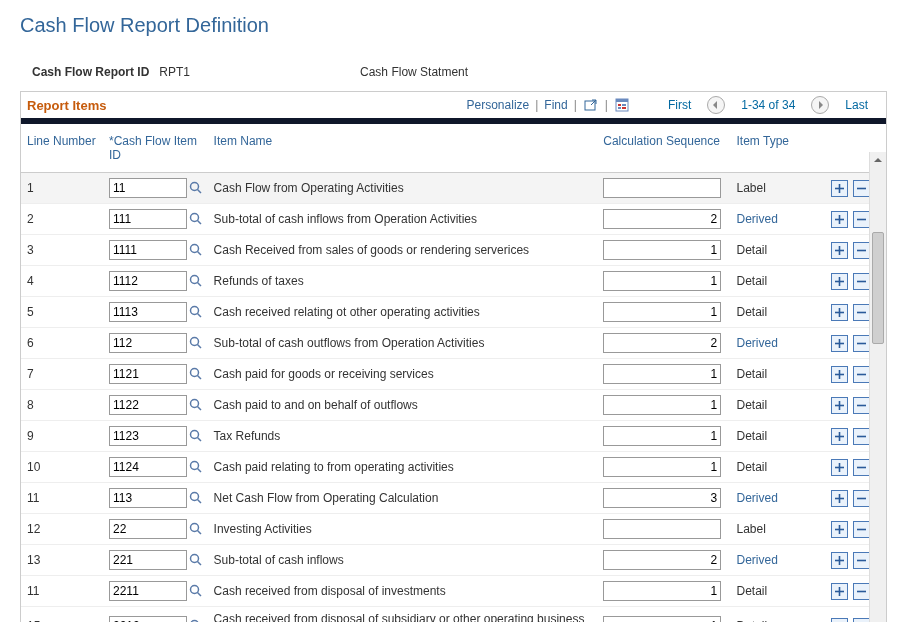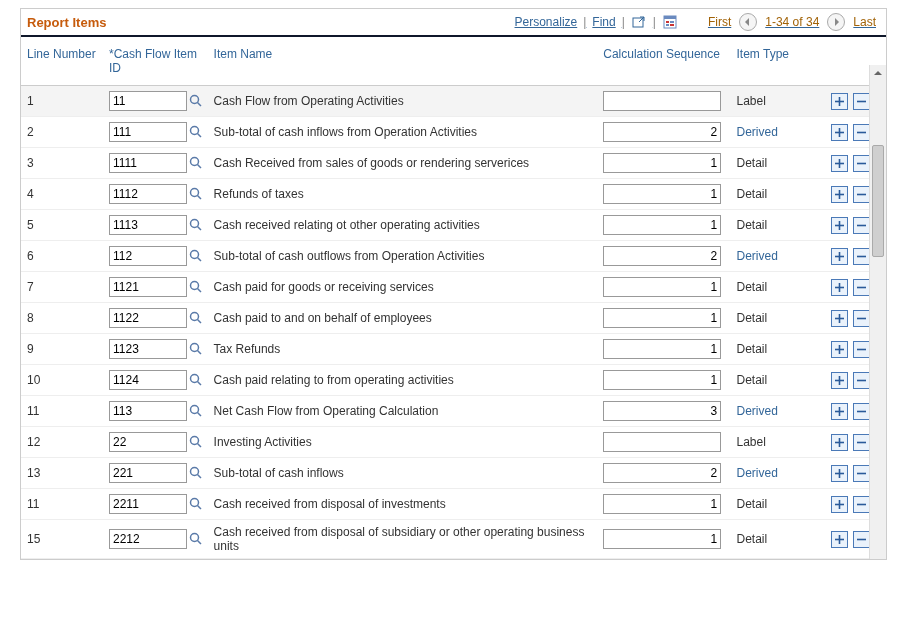--- a/index.html
+++ b/index.html
@@ -38,53 +38,52 @@
   }
   .grid-wrap {
     border: 1px solid #ccc;
     position: relative;
   }
   .grid-titlebar {
     display: flex;
     align-items: center;
     justify-content: space-between;
     padding: 4px 6px;
-    border-bottom: 2px solid #0f172a;
+    border-bottom: 6px solid #0f172a;
   }
   .grid-title {
     color: #c65b0c;
     font-weight: bold;
     font-size: 13px;
   }
   .grid-toolbar {
     display: flex;
     align-items: center;
     gap: 4px;
     color: #336699;
-    text-decoration: underline;
   }
   .grid-toolbar .sep {
     color: #888;
     margin: 0 2px;
   }
   .tb-link {
     color: #336699;
     cursor: pointer;
   }
   .tb-icon {
     display: inline-flex;
     align-items: center;
     justify-content: center;
     width: 16px;
     height: 16px;
     cursor: pointer;
   }
   .nav-text {
-    color: #a16207;
-    margin: 0 4px;
+    color: #0369a1;
+    margin: 0 12px;
   }
   .arrow-btn {
     display: inline-flex;
     width: 16px;
     height: 16px;
     border: 1px solid #aaa;
     border-radius: 50%;
     background: #f5f5f5;
     align-items: center;
     justify-content: center;
@@ -193,21 +192,27 @@
   .scroll-arrow.up { top: 0; }
   .grid-body {
     position: relative;
     padding-right: 16px;
   }
 </style>
 </head>
 <body>
 <div class="page">
 
+<h1 class="page-title">Cash Flow Report Definition</h1>
 
+<div class="header-fields">
+  <span class="hf-label">Cash Flow Report ID</span>
+  <span class="hf-value">RPT1</span>
+  <span class="hf-value" style="margin-right:0">Cash Flow Statment</span>
+</div>
 
 <div class="grid-wrap">
   <div class="grid-titlebar">
     <span class="grid-title">Report Items</span>
     <span class="grid-toolbar">
       <span class="tb-link">Personalize</span>
       <span class="sep">|</span>
       <span class="tb-link">Find</span>
       <span class="sep">|</span>
       <span class="tb-icon">
@@ -470,21 +475,21 @@
                 <span class="itemid-wrap">
                   <input class="cell-input" value="1122" style="">
                   <span class="lookup">
                     <svg width="14" height="14" viewBox="0 0 14 14">
                       <circle cx="5.5" cy="5.5" r="4" fill="none" stroke="#5a7aa8" stroke-width="1.5"></circle>
                       <line x1="8.5" y1="8.5" x2="12" y2="12" stroke="#5a7aa8" stroke-width="1.5"></line>
                     </svg>
                   </span>
                 </span>
               </td>
-              <td>Cash paid to and on behalf of employees</td>
+              <td>Cash paid to and on behalf of outflows</td>
               <td><input class="cell-input calc-input" value="1" style=""></td>
               <td><span class="type-text">Detail</span></td>
               <td><span class="sq-btn">
                   <svg width="11" height="11" viewBox="0 0 11 11">
                     <line x1="5.5" y1="1" x2="5.5" y2="10" stroke="#2a5a9a" stroke-width="1.6"></line>
                     <line x1="1" y1="5.5" x2="10" y2="5.5" stroke="#2a5a9a" stroke-width="1.6"></line>
                   </svg>
                 </span></td>
               <td><span class="sq-btn">
                   <svg width="11" height="11" viewBox="0 0 11 11">

